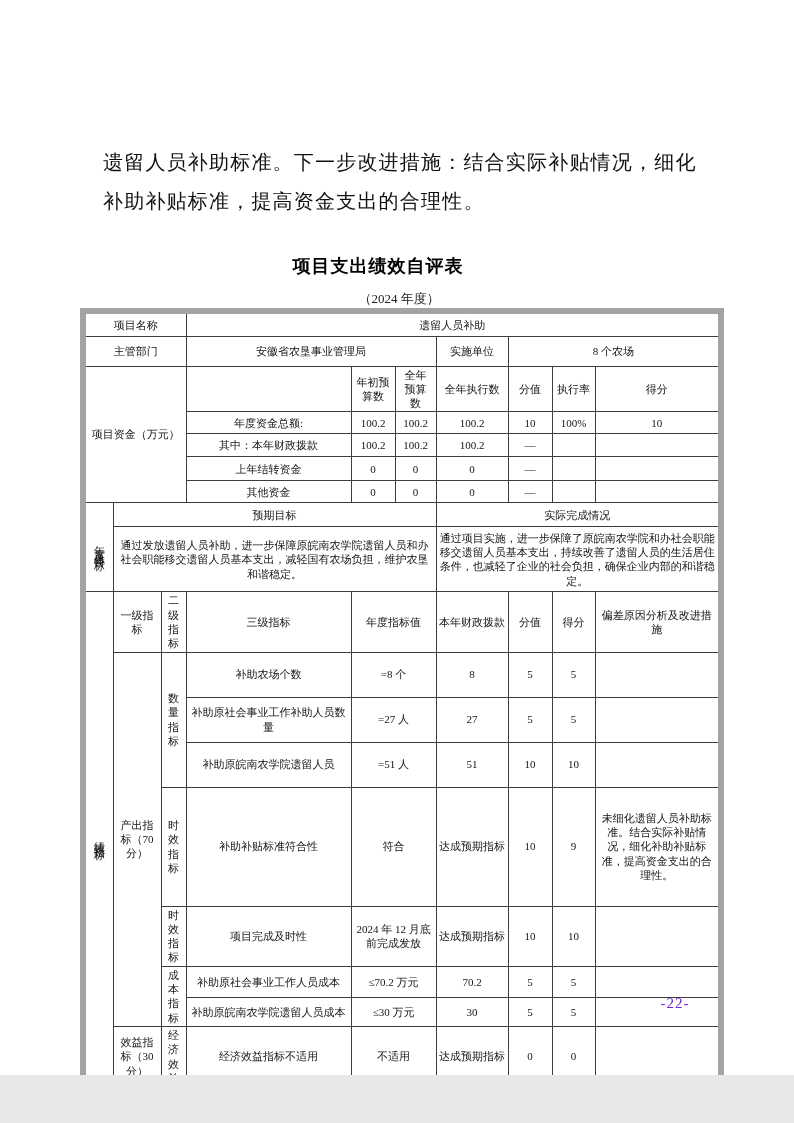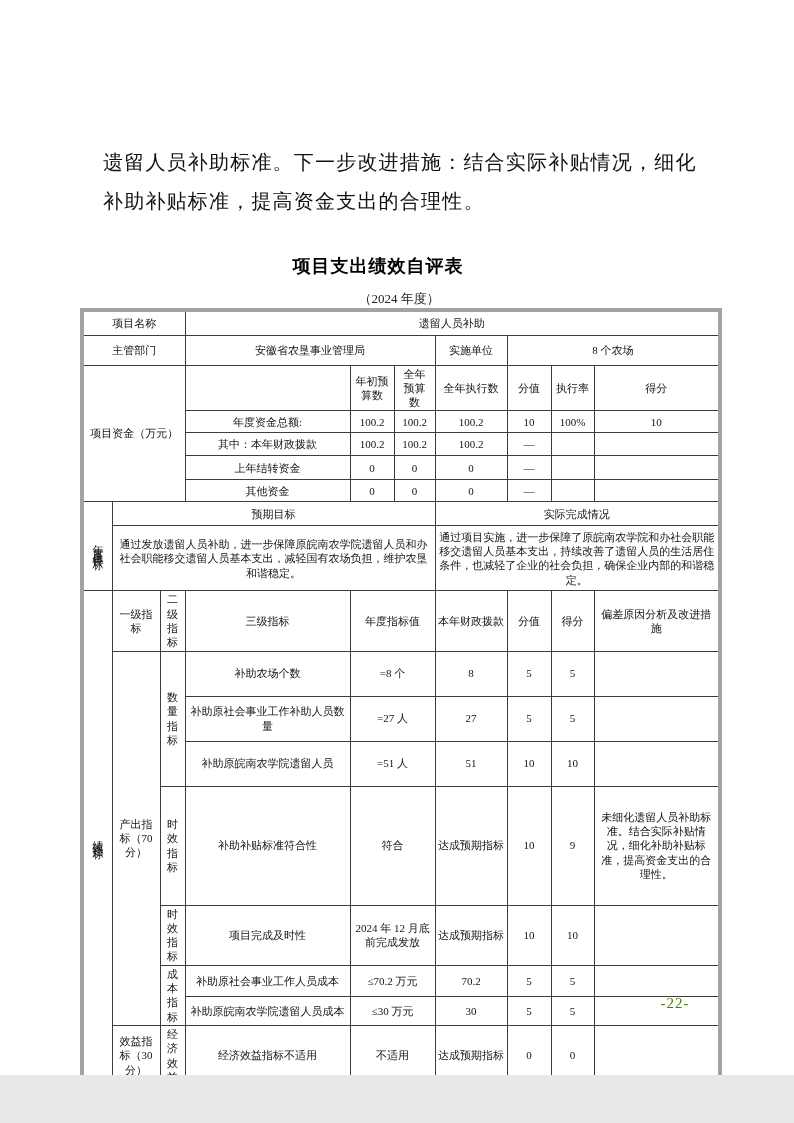--- a/index.html
+++ b/index.html
@@ -17,40 +17,40 @@
     font-family:"Liberation Sans","DejaVu Sans",sans-serif;
     font-weight:bold;font-size:18px;letter-spacing:1px;color:#000;
   }
   .doc-subtitle{
     position:absolute;left:80px;top:290px;width:638px;text-align:center;
     font-size:13px;color:#222;
   }
   table.main{
     position:absolute;left:80px;top:308px;width:638px;
     border-collapse:collapse;table-layout:fixed;
-    border:4px solid #a3a3a3;
+    border:6px solid #a3a3a3;
     padding-left:47px;
   }
   table.main td{
     border:1px solid #3d3d3d;
     font-size:11px;line-height:1.3;text-align:center;vertical-align:middle;
     padding:1px 2px;overflow:hidden;color:#141414;
   }
   td.sec-top{border-top:2px solid #111;}
   td.ind1{padding-left:22px;text-align:left;}
   td.ind2{padding-left:50px;text-align:left;}
   td.name{text-align:left;padding-left:3px;}
   td.vcell span{
     writing-mode:vertical-rl;text-orientation:upright;
     letter-spacing:3px;display:inline-block;
   }
   td.smalltext{font-size:10.5px;line-height:1.45;padding:2px 5px;}
   .page-number{
     position:absolute;left:640px;top:995px;width:70px;text-align:center;
-    font-size:15px;letter-spacing:1px;color:#4d7c0f;
+    font-size:15px;letter-spacing:1px;color:#6d28d9;
   }
 </style>
 </head>
 <body>
 
 <div class="page">
 
   <div class="intro-line" style="top:149px">遗留人员补助标准。下一步改进措施：结合实际补贴情况，细化</div>
   <div class="intro-line" style="top:188px">补助补贴标准，提高资金支出的合理性。</div>
 

